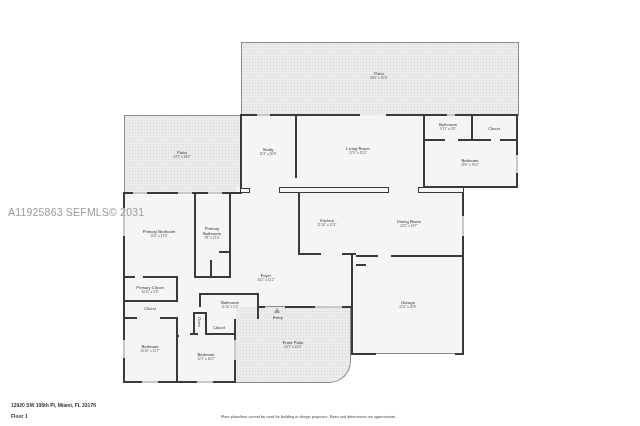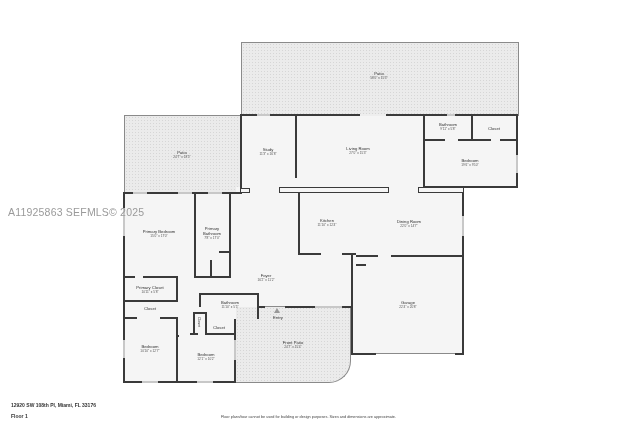--- a/index.html
+++ b/index.html
@@ -189,16 +189,16 @@
   <div class="label" style="left:150px;top:349px;">
       <span class="n">Bedroom</span>
       <span class="d">10'10" x 12'7"</span>
     </div>
   <div class="label" style="left:206px;top:357px;">
       <span class="n">Bedroom</span>
       <span class="d">12'1" x 10'2"</span>
     </div>
 </div>
 
-<div class="watermark">A11925863  SEFMLS© 2025</div>
+<div class="watermark">A11925863  SEFMLS© 2031</div>
 <div class="addr">12920 SW 108th Pl, Miami, FL 33176</div>
 <div class="floor">Floor 1</div>
 <div class="disc">Floor plans/tour cannot be used for building or design purposes. Sizes and dimensions are approximate.</div>
 
 </body></html>

